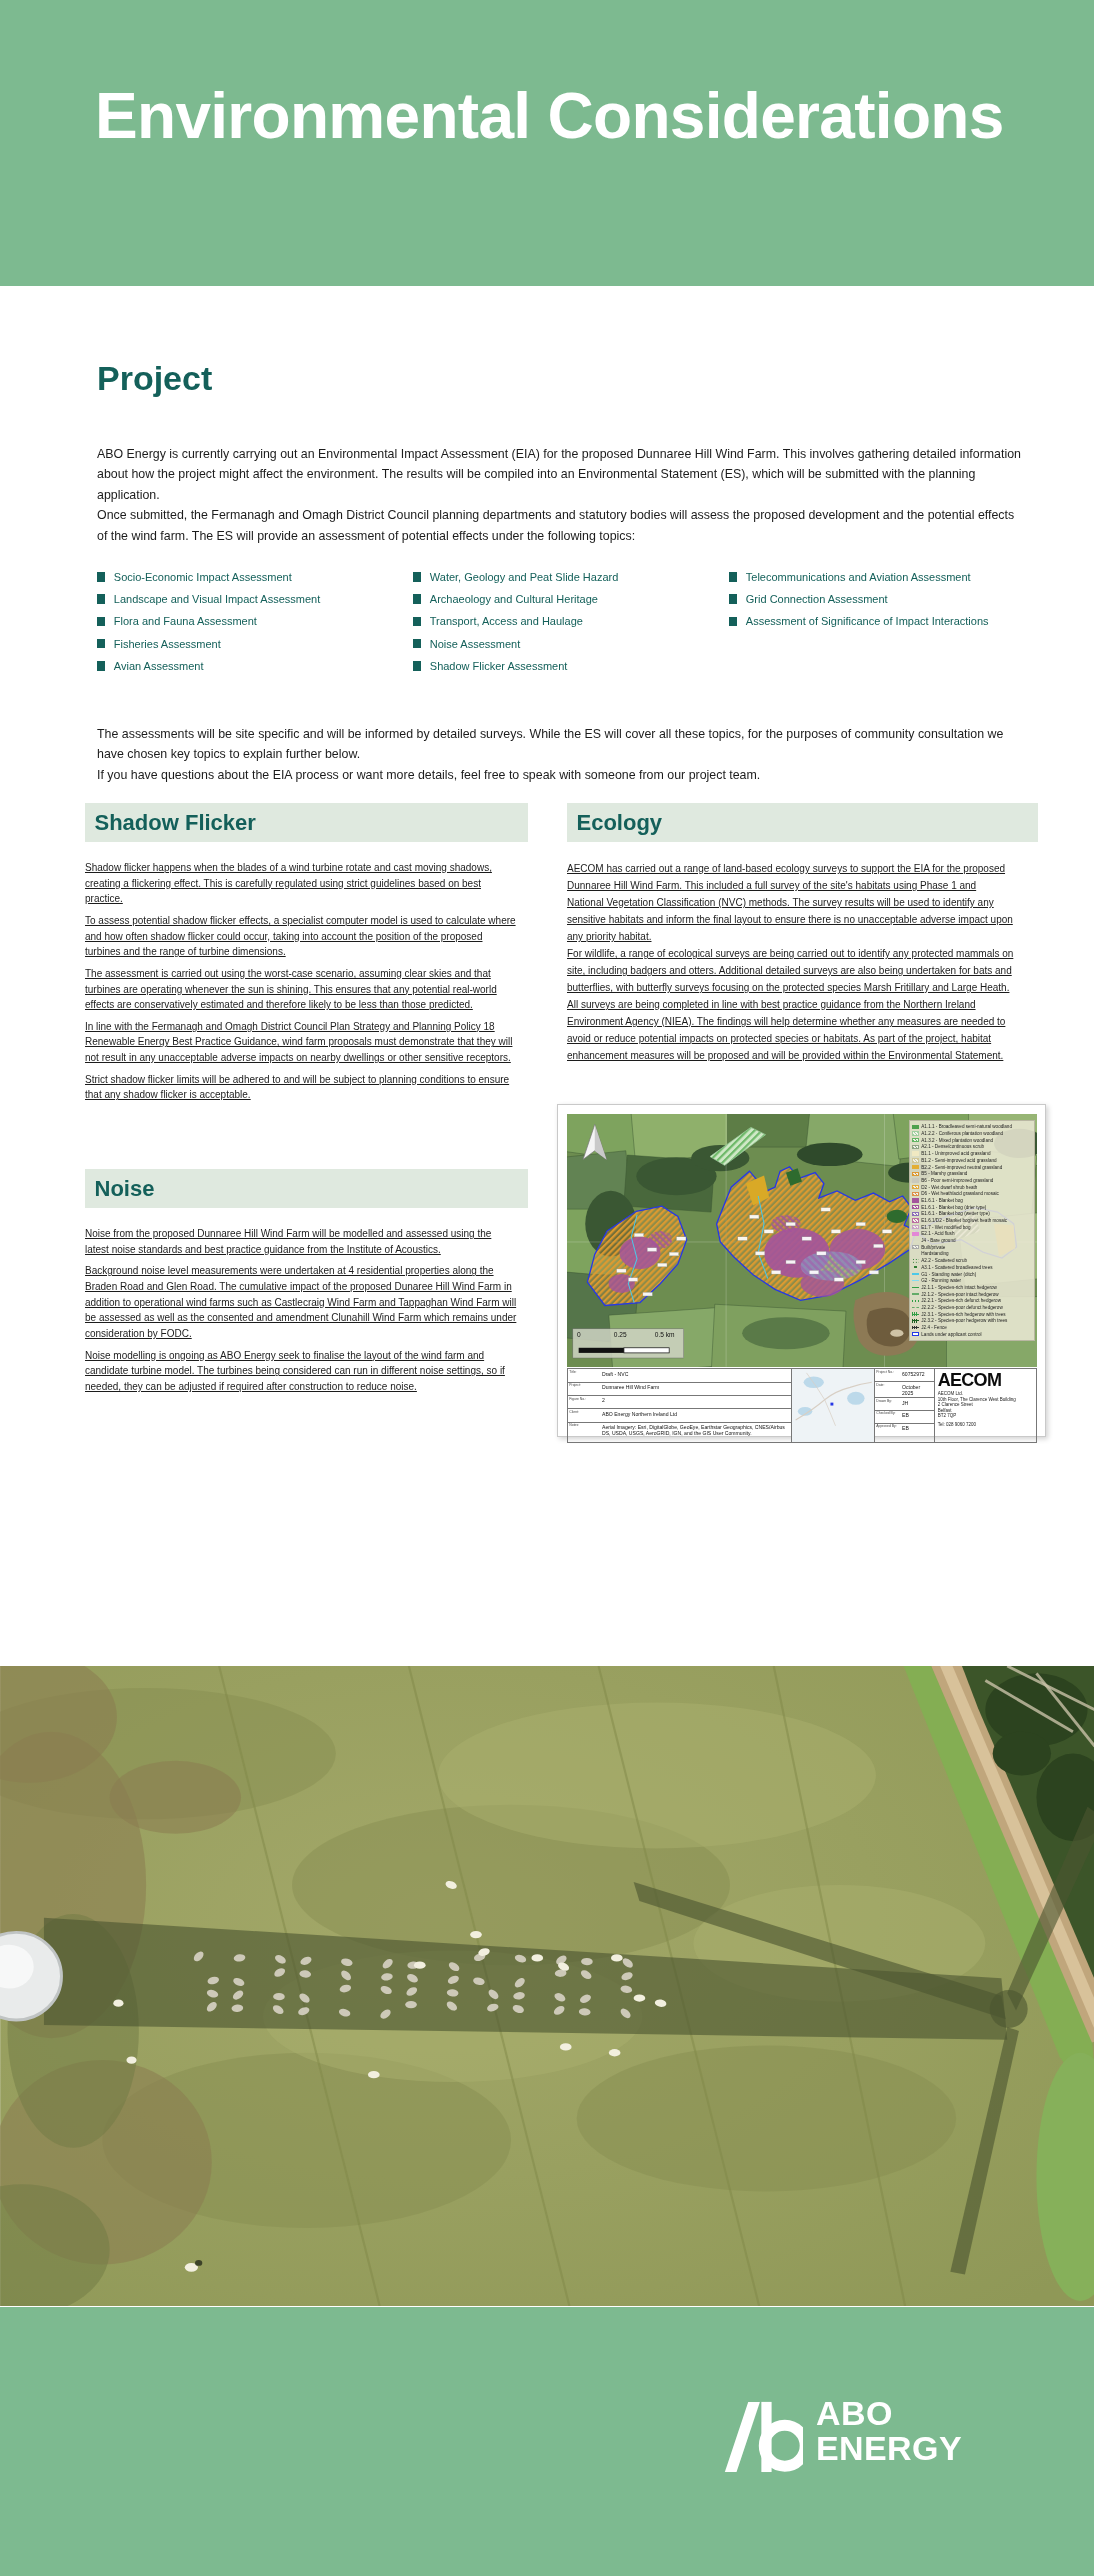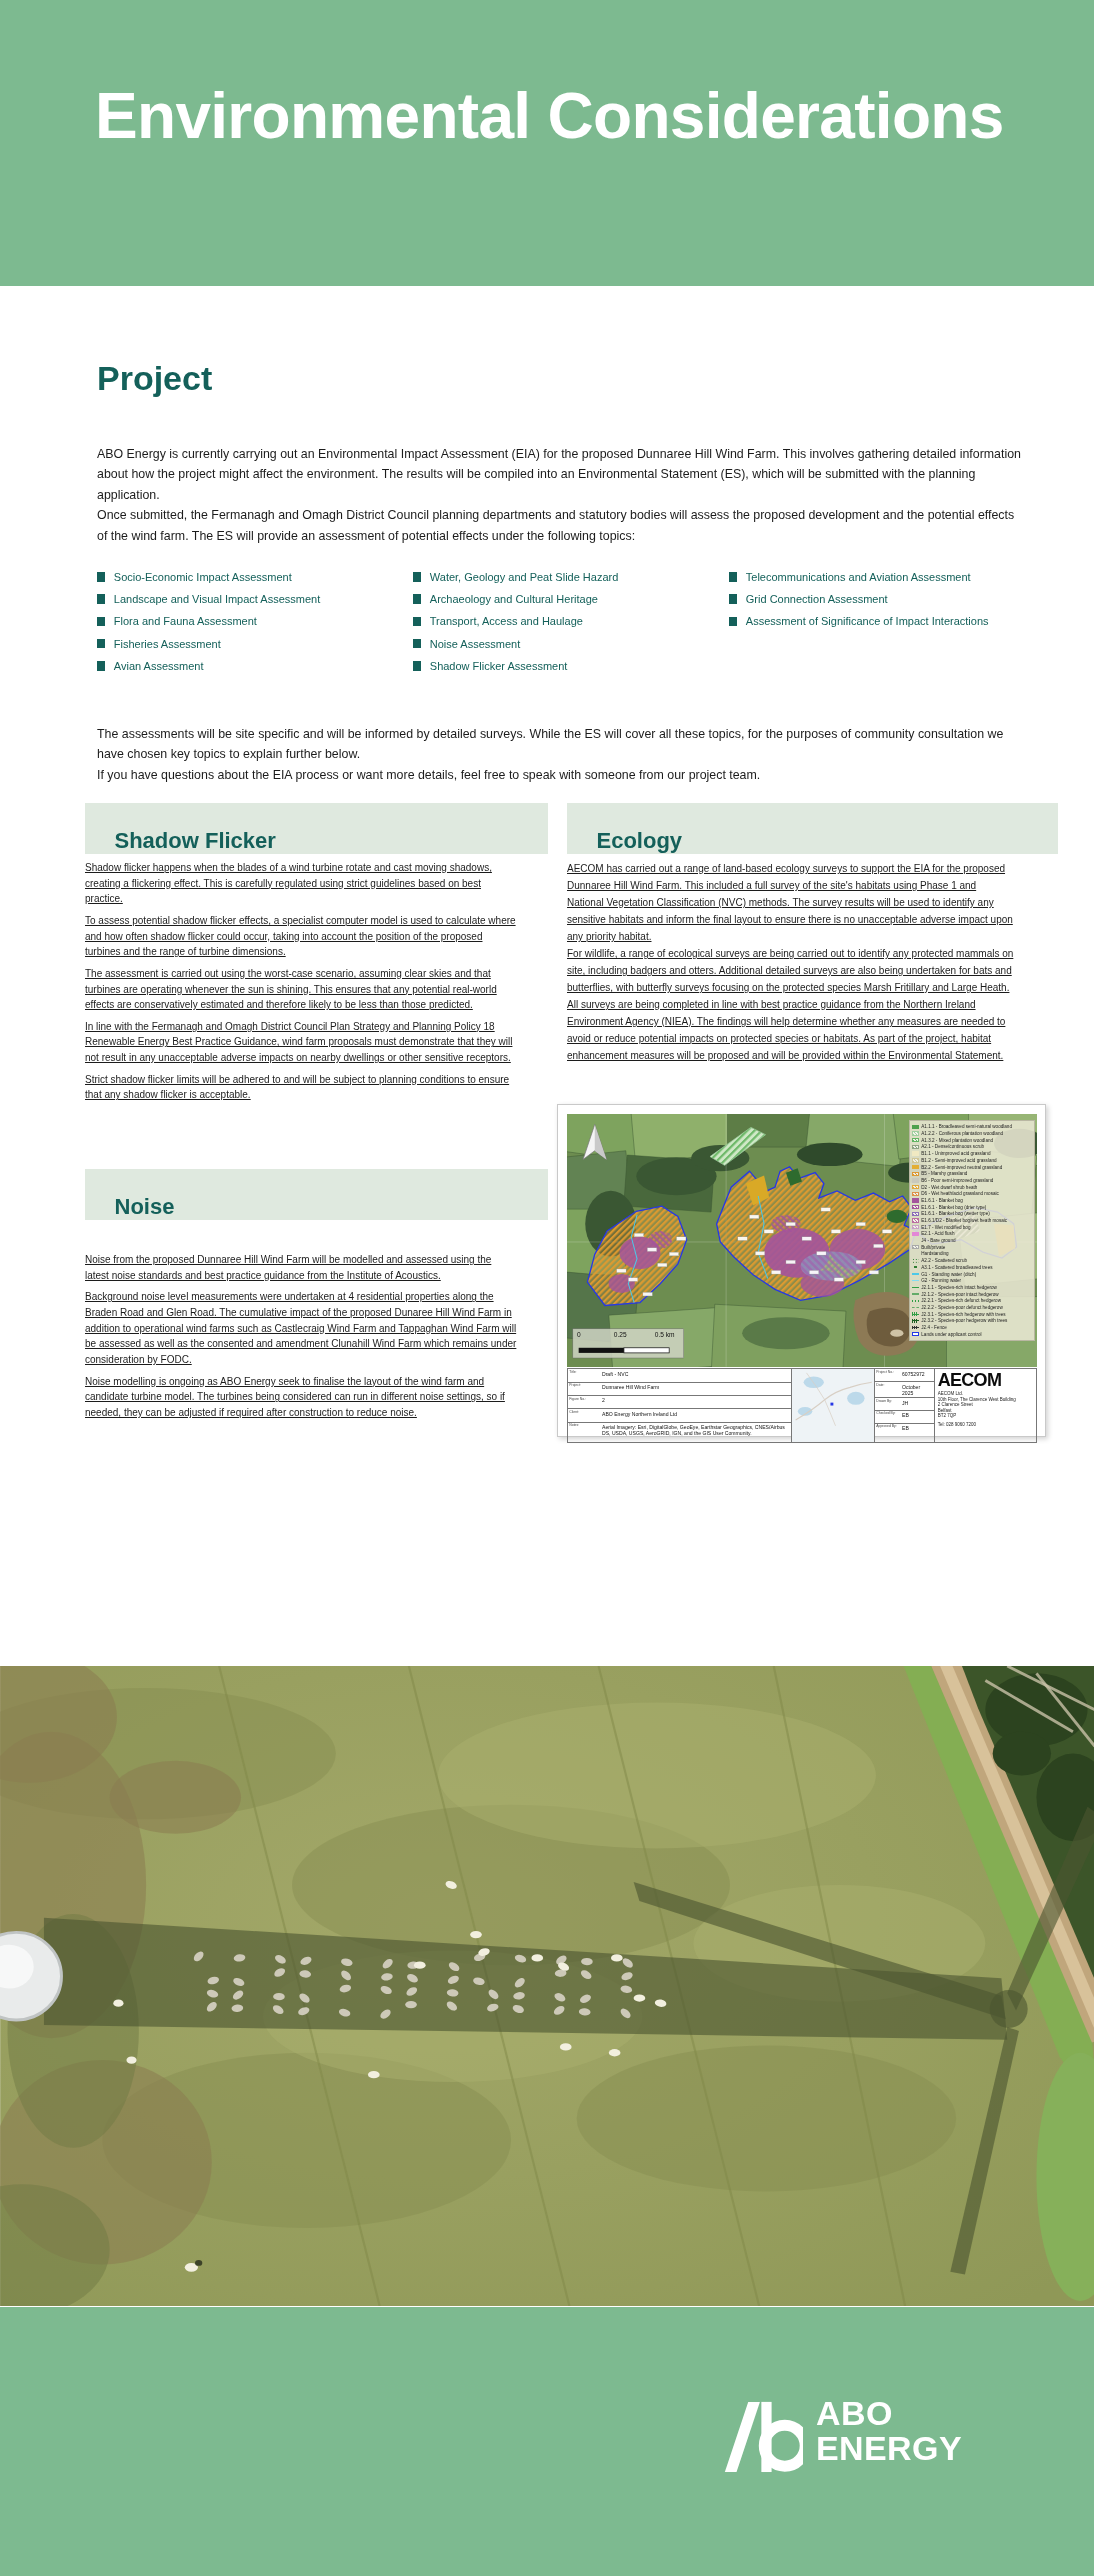--- a/index.html
+++ b/index.html
@@ -16,31 +16,31 @@
   .lead{left:97px;top:444px;width:926px;font-size:12.4px;line-height:20.4px;}
   .lead p{margin:0;}
   .topics{left:97px;top:571px;width:956px;display:flex;}
   .topics ul{list-style:none;margin:0;padding:0;width:316px;}
   .topics li{display:flex;align-items:center;margin-bottom:10.2px;color:#14605a;font-weight:400;font-size:11px;}
   .sqbullet{width:8px;height:9.5px;background:#14605a;margin-right:8.8px;flex:0 0 auto;}
   .lead2{left:97px;top:724px;width:926px;font-size:12.4px;line-height:20.4px;}
   .lead2 p{margin:0;}
 
   
-  .secbar{height:51px;background:#dfe9df;display:flex;align-items:flex-end;padding-left:20px;}
+  .secbar{height:39px;background:#dfe9df;display:flex;align-items:center;}
   .secbar span{font-size:22px;font-weight:700;color:#14605a;padding-left:9.5px;}
   .bar-sf{left:85px;top:803px;width:443px;}
   .bar-eco{left:567px;top:803px;width:471px;}
   .bar-noise{left:85px;top:1169px;width:443px;}
   .colbody{font-size:10px;line-height:15.7px;}
   .colbody p{margin:0 0 5.8px 0;text-decoration:underline;}
   .body-sf{left:85px;top:860px;width:432px;}
   .body-eco{left:567px;top:860px;width:447px;}
   .body-eco p{margin:0;line-height:17px;}
-  .body-noise{left:85px;top:1226px;width:432px;margin-top:26px;}
+  .body-noise{left:85px;top:1226px;width:432px;}
 
   
   .map-card{left:557px;top:1104px;width:489px;height:333px;background:#fff;border:0.7px solid #c9c9c9;
             box-shadow:1.5px 2.2px 5.1px rgba(0,0,0,.18);box-sizing:border-box;padding:8.8px;}
   .map-stage{position:relative;width:470px;height:253px;background:#6d8d50;overflow:hidden;}
   .legend{position:absolute;right:2.2px;top:6.6px;width:126px;background:rgba(233,231,211,.88);
           border:0.7px solid #b9b7a2;padding:2.2px 2.2px;box-sizing:border-box;}
   .legend-row{display:flex;align-items:center;height:6.7px;}
   .legend-row .lg-label{font-size:4.6px;color:#222;white-space:nowrap;}
   .sw{width:7.3px;height:4.4px;margin-right:2.2px;flex:0 0 auto;box-sizing:border-box;background:#fff0;}

